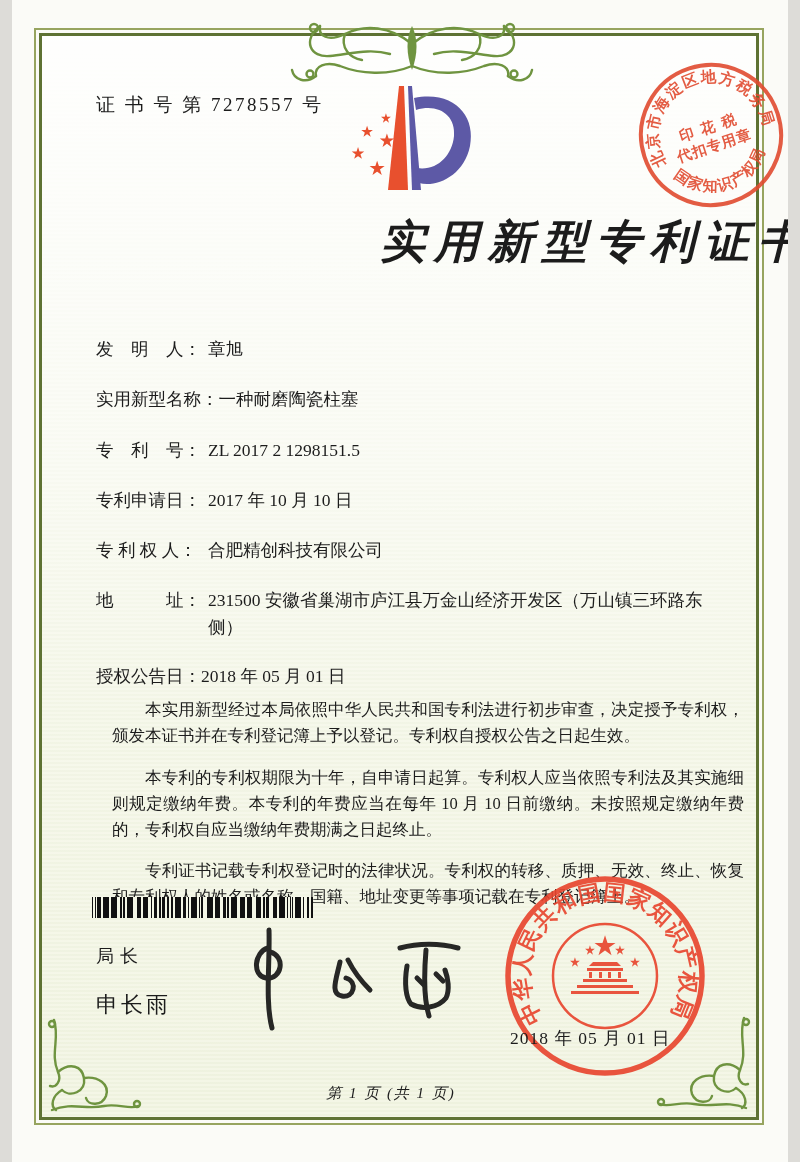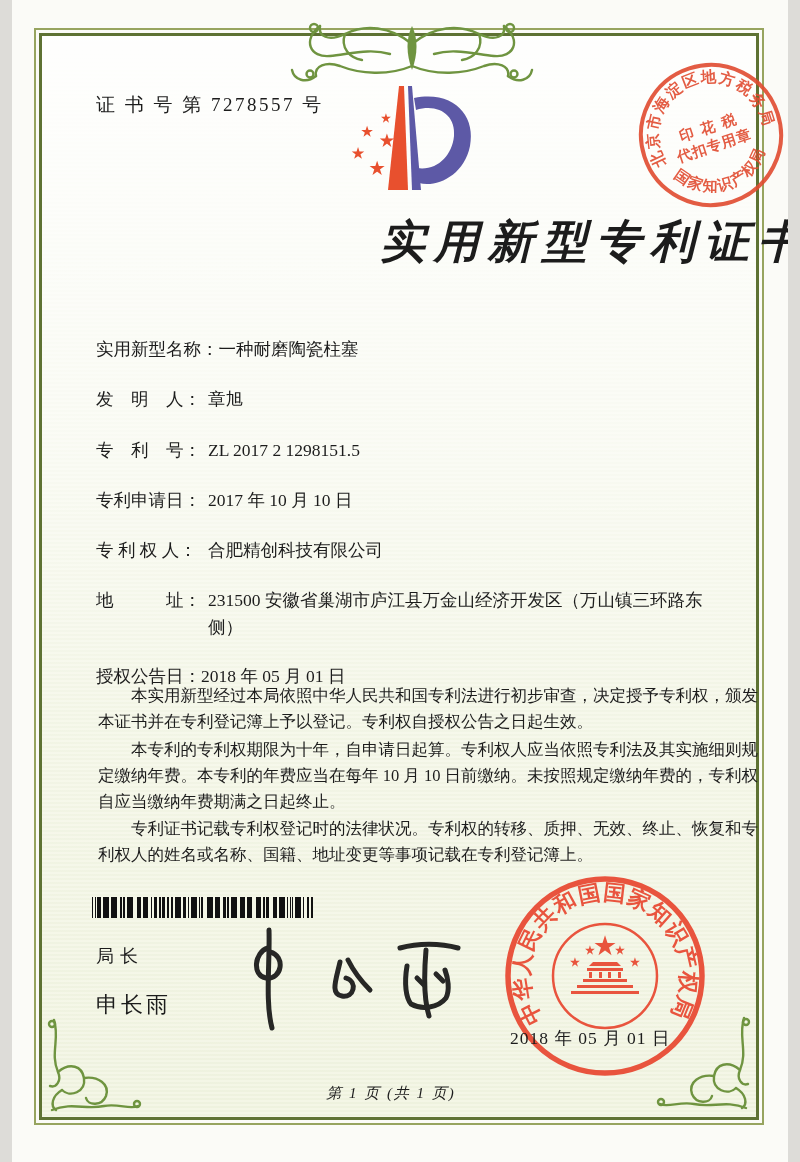--- a/index.html
+++ b/index.html
@@ -21,21 +21,21 @@
   }
   .abs { position:absolute; z-index:3; }
   .cert-no { left:84px; top:92px; font-size:19px; letter-spacing:2.5px; }
   .title { left:0; width:800px; top:212px; text-align:right; font-size:45px; font-weight:700; letter-spacing:9px;font-style:italic; }
   .fields { left:84px; top:336px; width:664px; }
   .row { display:flex; margin-bottom:24px; font-size:17.5px; line-height:1.5; }
   .row .lbl { display:inline-block; min-width:112px; white-space:pre; }
   .row .val { flex:1; max-width:520px; }
   .grant { display:flex; justify-content:space-between; padding-right:44px; font-size:17.5px; margin-top:2px;flex-direction:column; }
   .paras { left:84px; top:681px; width:664px; font-size:16.5px; line-height:1.57; text-align:justify; }
-  .paras p { margin:2px; text-indent:2em; }
+  .paras p { margin:16px; text-indent:2em; }
   .barcode {
     left:80px; top:897px; width:221px; height:21px; background-color:#111;
     background-image:
       repeating-linear-gradient(90deg,transparent 0 1px,#f4f6e6 1px 3px,transparent 3px 8px),
       repeating-linear-gradient(90deg,transparent 0 4px,#f4f6e6 4px 5px,transparent 5px 13px),
       repeating-linear-gradient(90deg,transparent 0 9px,#f4f6e6 9px 11px,transparent 11px 17px);
   }
   .sig-title { left:84px; top:944px; font-size:18px; letter-spacing:6px; }
   .sig-name  { left:84px; top:990px; font-size:22px; letter-spacing:3px; }
   .signature { left:200px; top:918px; z-index:4; }
@@ -119,26 +119,26 @@
       <text font-size="15" font-weight="bold"><textPath href="#taxBot" startOffset="0" textLength="112" lengthAdjust="spacing">国家知识产权局</textPath></text>
       <text x="0" y="-3" text-anchor="middle" font-size="14.5" font-weight="bold" letter-spacing="2">印 花 税</text>
       <text x="0" y="16" text-anchor="middle" font-size="14.5" font-weight="bold" letter-spacing="1">代扣专用章</text>
     </g>
   </svg>
 
   <div class="abs title">实用新型专利证书</div>
 
   <div class="abs fields">
     <div class="row">
+      <span class="lbl">发　明　人：</span>
+      <span class="val">章旭</span>
+    </div>
+    <div class="row">
       <span class="lbl">实用新型名称：</span>
       <span class="val">一种耐磨陶瓷柱塞</span>
-    </div>
-    <div class="row">
-      <span class="lbl">发　明　人：</span>
-      <span class="val">章旭</span>
     </div>
     <div class="row">
       <span class="lbl">专　利　号：</span>
       <span class="val">ZL 2017 2 1298151.5</span>
     </div>
     <div class="row">
       <span class="lbl">专利申请日：</span>
       <span class="val">2017 年 10 月 10 日</span>
     </div>
     <div class="row">

